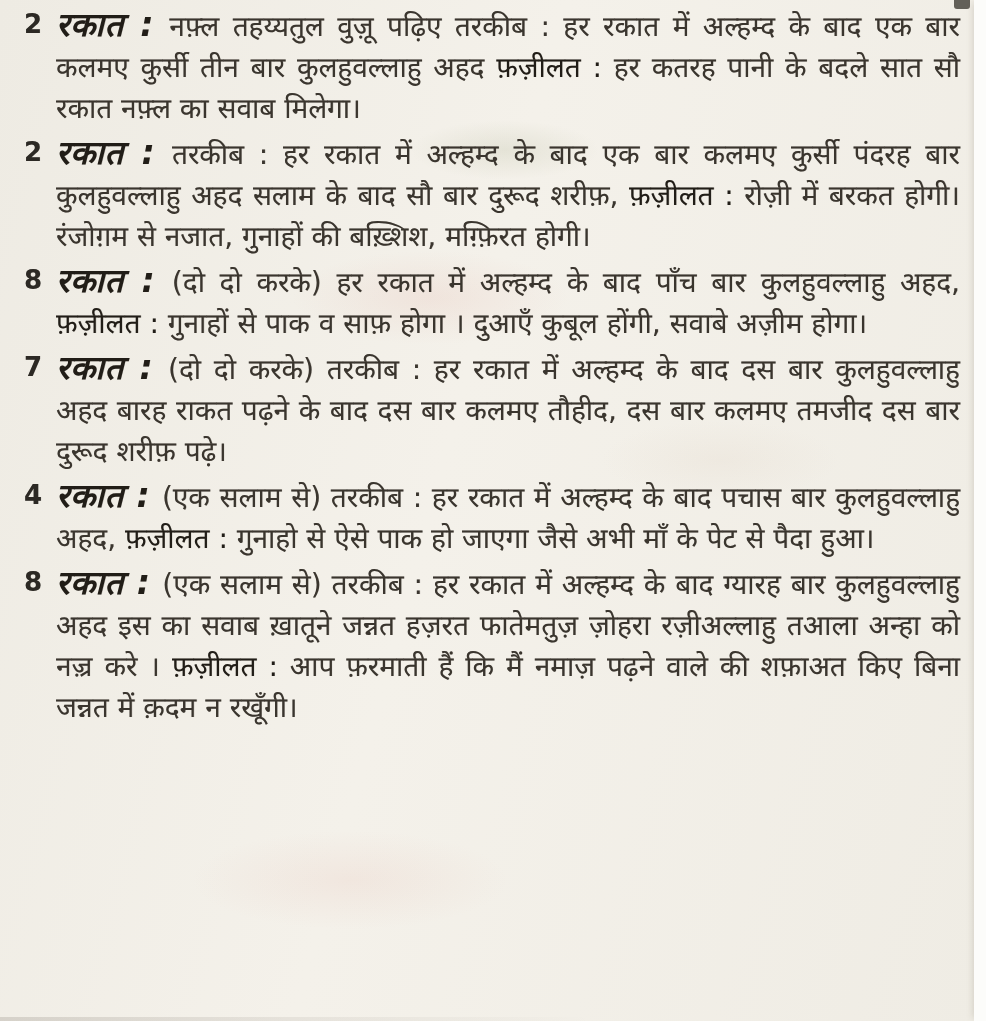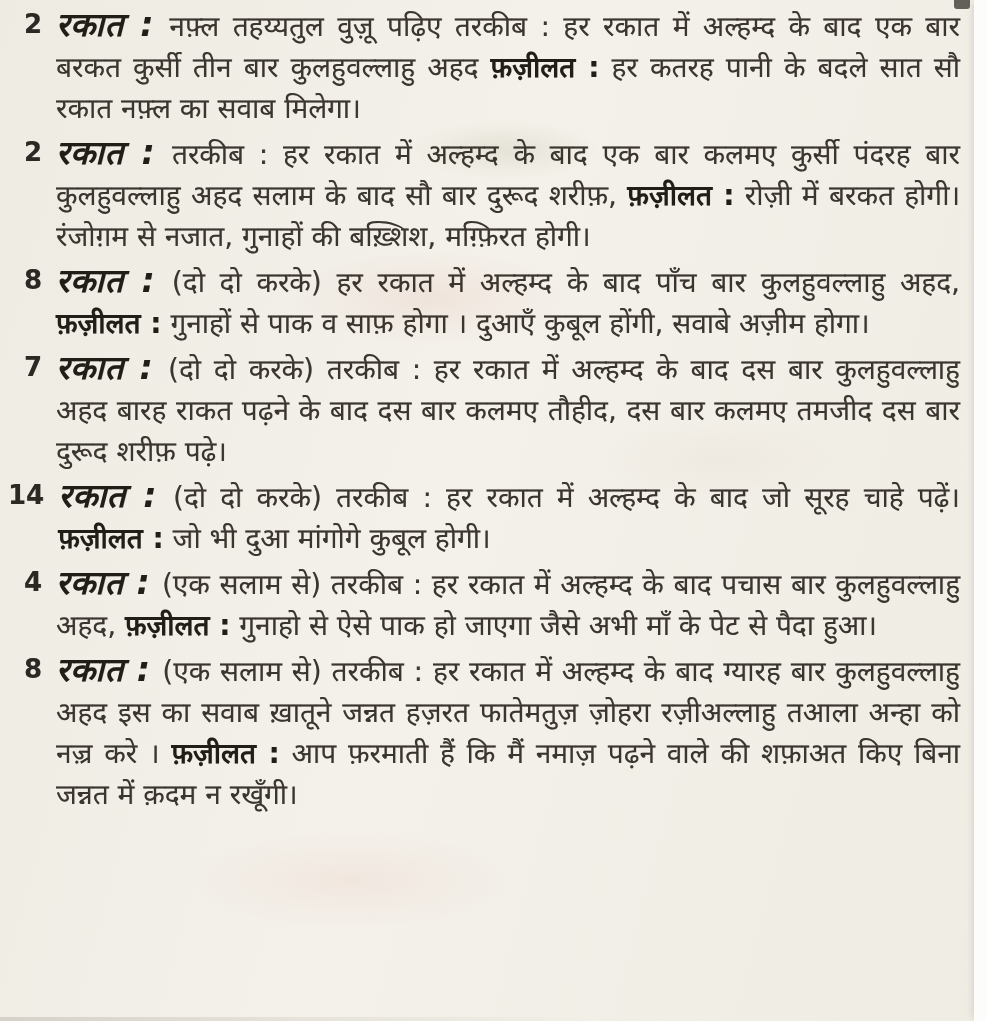--- a/index.html
+++ b/index.html
@@ -85,58 +85,54 @@
   }
   .seg-heading {
     font-weight: bold;
     font-style: italic;
     font-size: 33px;
     letter-spacing: 0.5px;
     color: #211d17;
     padding-right: 2px;
   }
   .seg-bold {
-    font-weight: bold;
+    font-weight: normal;
     color: #211d17;
   }
   .seg-normal { font-weight: normal; }
 </style>
 </head>
 <body>
 
 <div class="page">
   <div class="stain stain-a"></div>
   <div class="stain stain-b"></div>
   <div class="stain stain-c"></div>
   <div class="stain stain-d"></div>
   <div class="edge-strip"></div>
   <div class="corner-mark"></div>
   <div class="bottom-edge"></div>
   <div class="content" id="sections">
       <div class="section">
         <div class="num">2</div>
-        <div class="text"><span class="seg-heading">रकात :</span><span class="seg-normal"> नफ़्ल तहय्यतुल वुज़ू पढ़िए तरकीब : हर रकात में अल्हम्द के बाद एक बार बरकत कुर्सी  तीन बार कुलहुवल्लाहु अहद </span><span class="seg-bold">फ़ज़ीलत :</span><span class="seg-normal"> हर कतरह पानी के बदले सात सौ रकात नफ़्ल का सवाब मिलेगा।</span></div>
+        <div class="text"><span class="seg-heading">रकात :</span><span class="seg-normal"> नफ़्ल तहय्यतुल वुज़ू पढ़िए तरकीब : हर रकात में अल्हम्द के बाद एक बार कलमए कुर्सी  तीन बार कुलहुवल्लाहु अहद </span><span class="seg-bold">फ़ज़ीलत :</span><span class="seg-normal"> हर कतरह पानी के बदले सात सौ रकात नफ़्ल का सवाब मिलेगा।</span></div>
       </div>
       <div class="section">
         <div class="num">2</div>
         <div class="text"><span class="seg-heading">रकात :</span><span class="seg-normal"> तरकीब : हर रकात में अल्हम्द के बाद एक बार कलमए कुर्सी  पंदरह बार कुलहुवल्लाहु अहद सलाम के बाद सौ बार दुरूद शरीफ़, </span><span class="seg-bold">फ़ज़ीलत :</span><span class="seg-normal"> रोज़ी में  बरकत होगी। रंजोग़म से नजात, गुनाहों की बख़्शिश, मग़्फ़िरत होगी।</span></div>
       </div>
       <div class="section">
         <div class="num">8</div>
         <div class="text"><span class="seg-heading">रकात :</span><span class="seg-normal"> (दो दो करके) हर रकात में अल्हम्द के बाद पाँच बार कुलहुवल्लाहु अहद, </span><span class="seg-bold">फ़ज़ीलत :</span><span class="seg-normal"> गुनाहों  से पाक व साफ़ होगा । दुआएँ कुबूल होंगी, सवाबे अज़ीम होगा।</span></div>
       </div>
       <div class="section">
         <div class="num">7</div>
         <div class="text"><span class="seg-heading">रकात :</span><span class="seg-normal"> (दो दो करके) तरकीब : हर रकात में अल्हम्द के बाद दस बार कुलहुवल्लाहु अहद बारह राकत पढ़ने के बाद दस बार कलमए तौहीद, दस बार कलमए तमजीद दस बार दुरूद शरीफ़ पढ़े।</span></div>
       </div>
       <div class="section">
-        <div class="num">14</div>
-        <div class="text"><span class="seg-heading">रकात :</span><span class="seg-normal"> (दो दो करके) तरकीब : हर रकात में अल्हम्द के बाद जो सूरह चाहे पढ़ें। </span><span class="seg-bold">फ़ज़ीलत :</span><span class="seg-normal"> जो भी दुआ मांगोगे कुबूल होगी।</span></div>
-      </div>
-      <div class="section">
         <div class="num">4</div>
         <div class="text"><span class="seg-heading">रकात :</span><span class="seg-normal"> (एक सलाम से) तरकीब : हर रकात में  अल्हम्द के बाद पचास बार कुलहुवल्लाहु अहद, </span><span class="seg-bold">फ़ज़ीलत :</span><span class="seg-normal"> गुनाहो से ऐसे पाक हो जाएगा जैसे अभी माँ  के पेट से पैदा हुआ।</span></div>
       </div>
       <div class="section">
         <div class="num">8</div>
         <div class="text"><span class="seg-heading">रकात :</span><span class="seg-normal"> (एक सलाम से) तरकीब : हर रकात में  अल्हम्द के बाद ग्यारह बार कुलहुवल्लाहु अहद इस का सवाब ख़ातूने जन्नत हज़रत फातेमतुज़  ज़ोहरा  रज़ीअल्लाहु  तआला  अन्हा  को  नज़्र करे । </span><span class="seg-bold">फ़ज़ीलत :</span><span class="seg-normal"> आप फ़रमाती हैं कि मैं नमाज़ पढ़ने वाले की शफ़ाअत किए बिना जन्नत में क़दम न रखूँगी।</span></div>
       </div>
     </div>
 </div>
 

